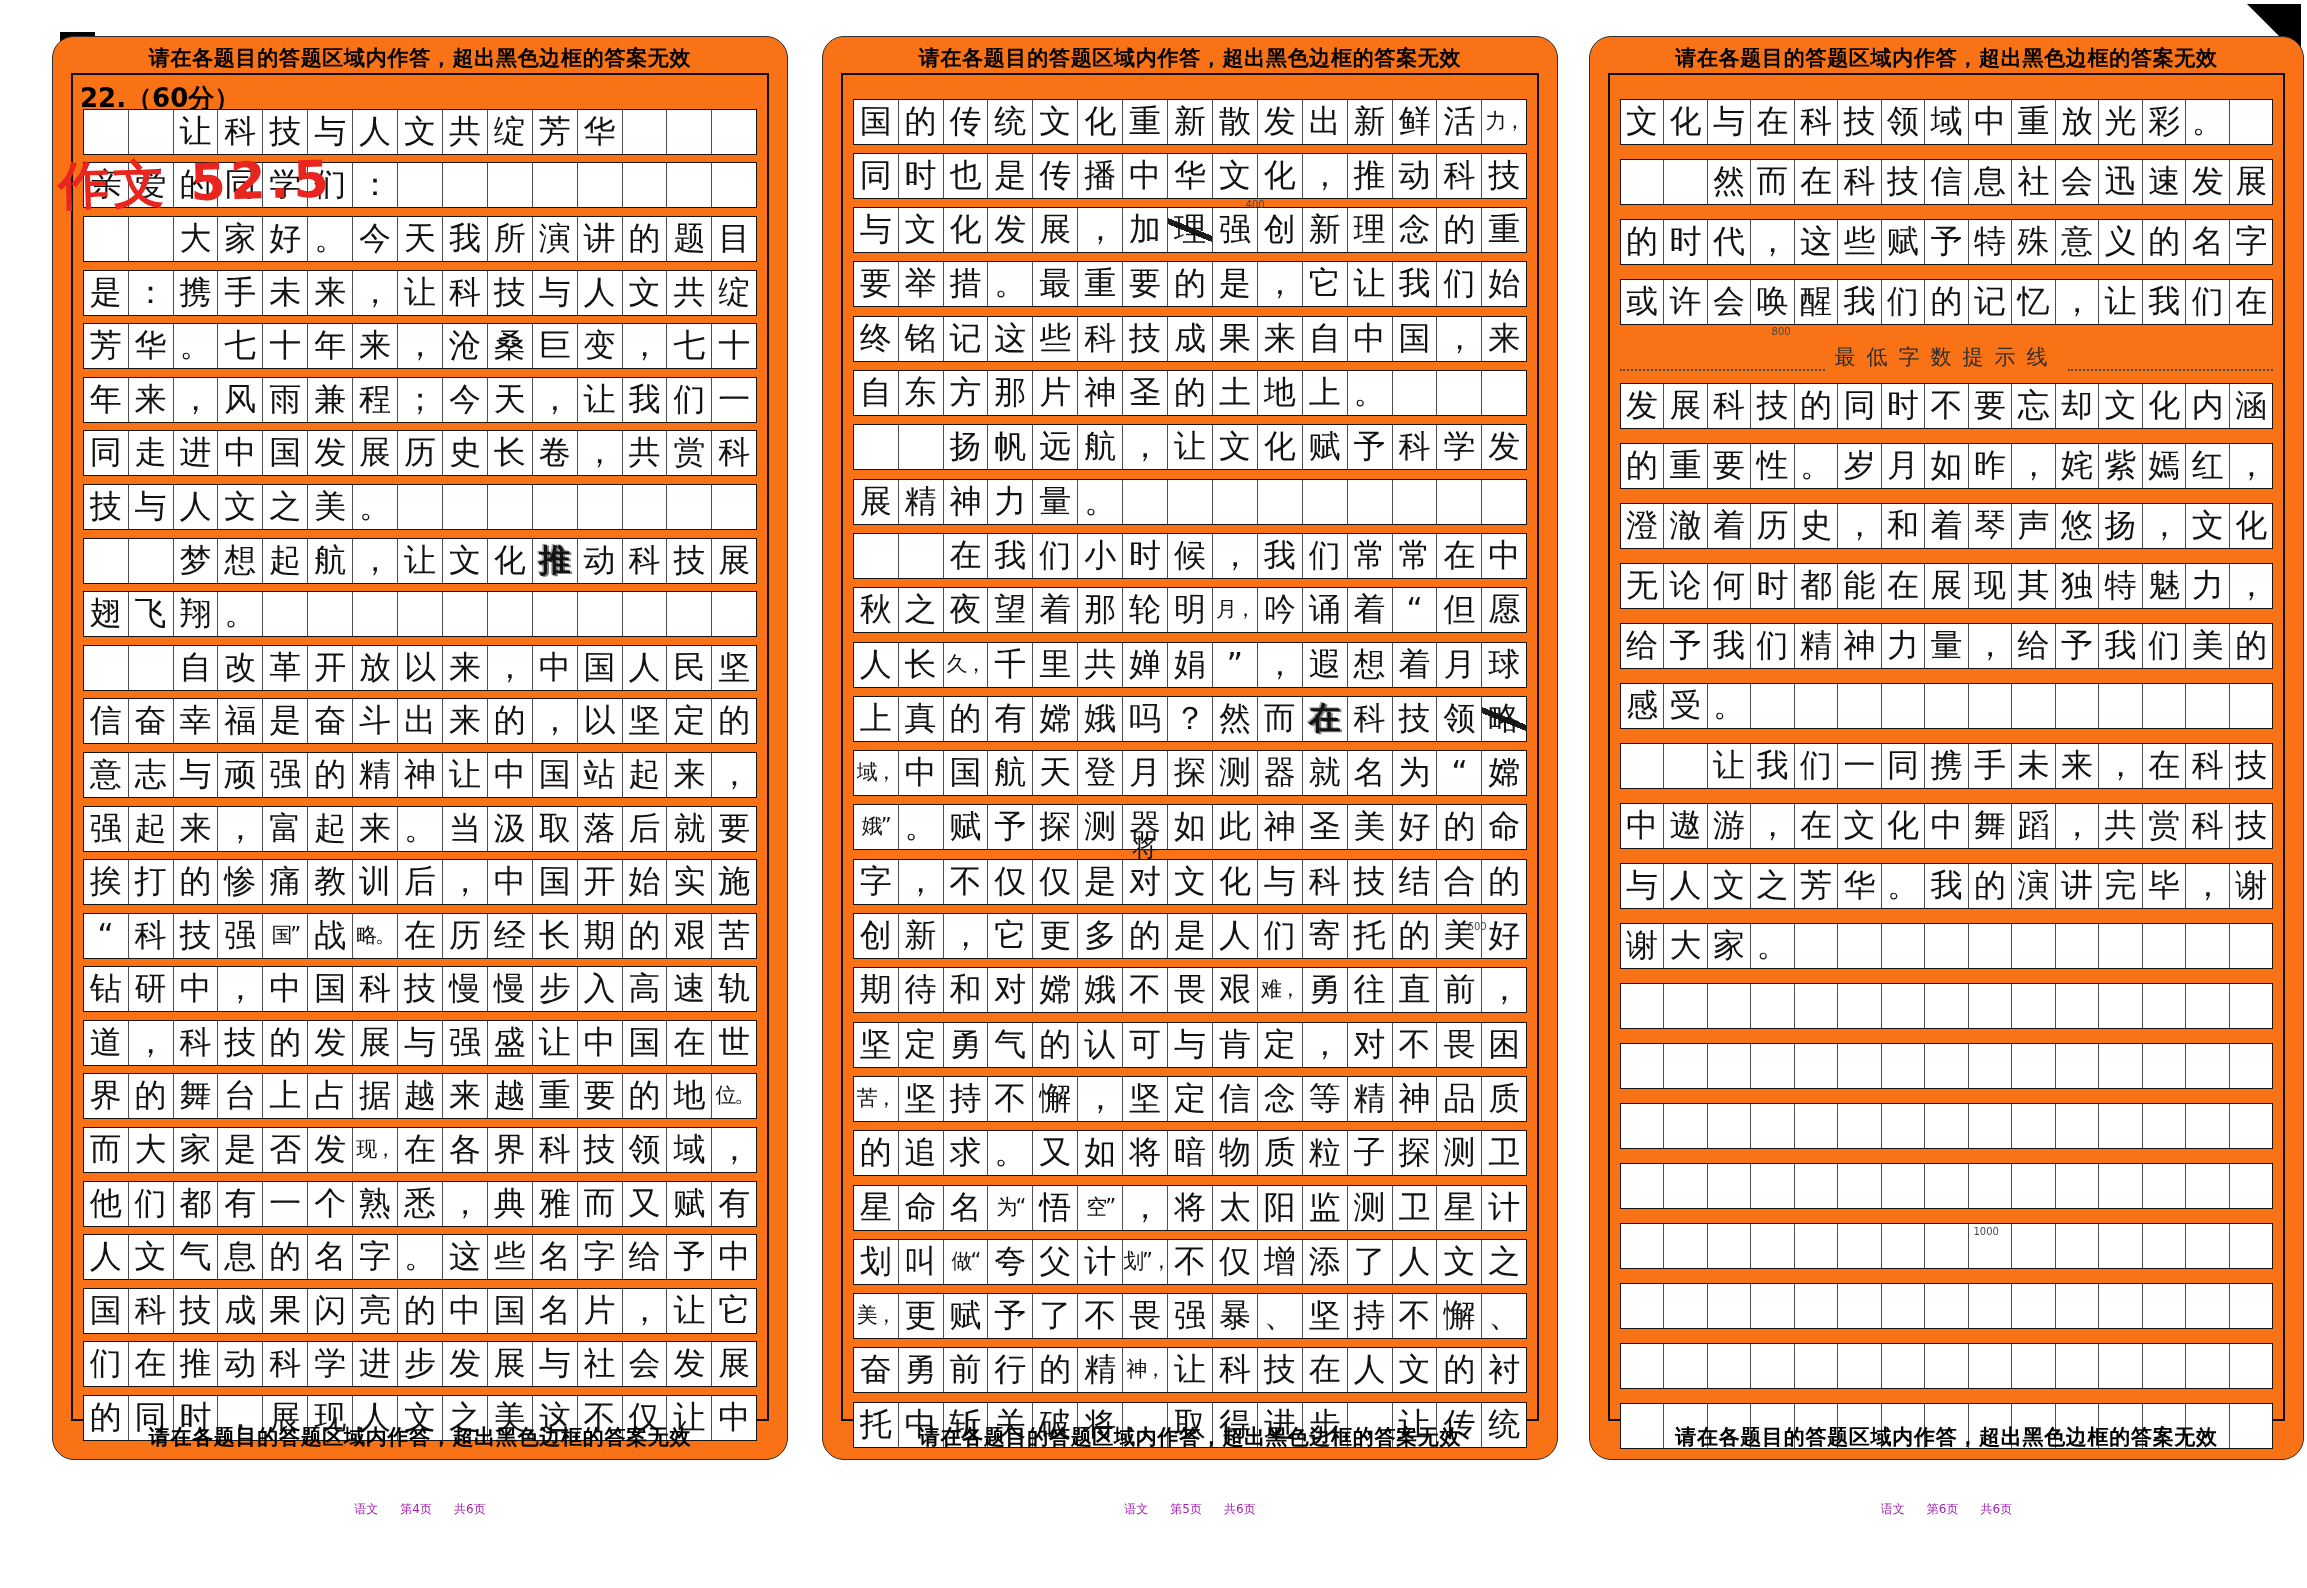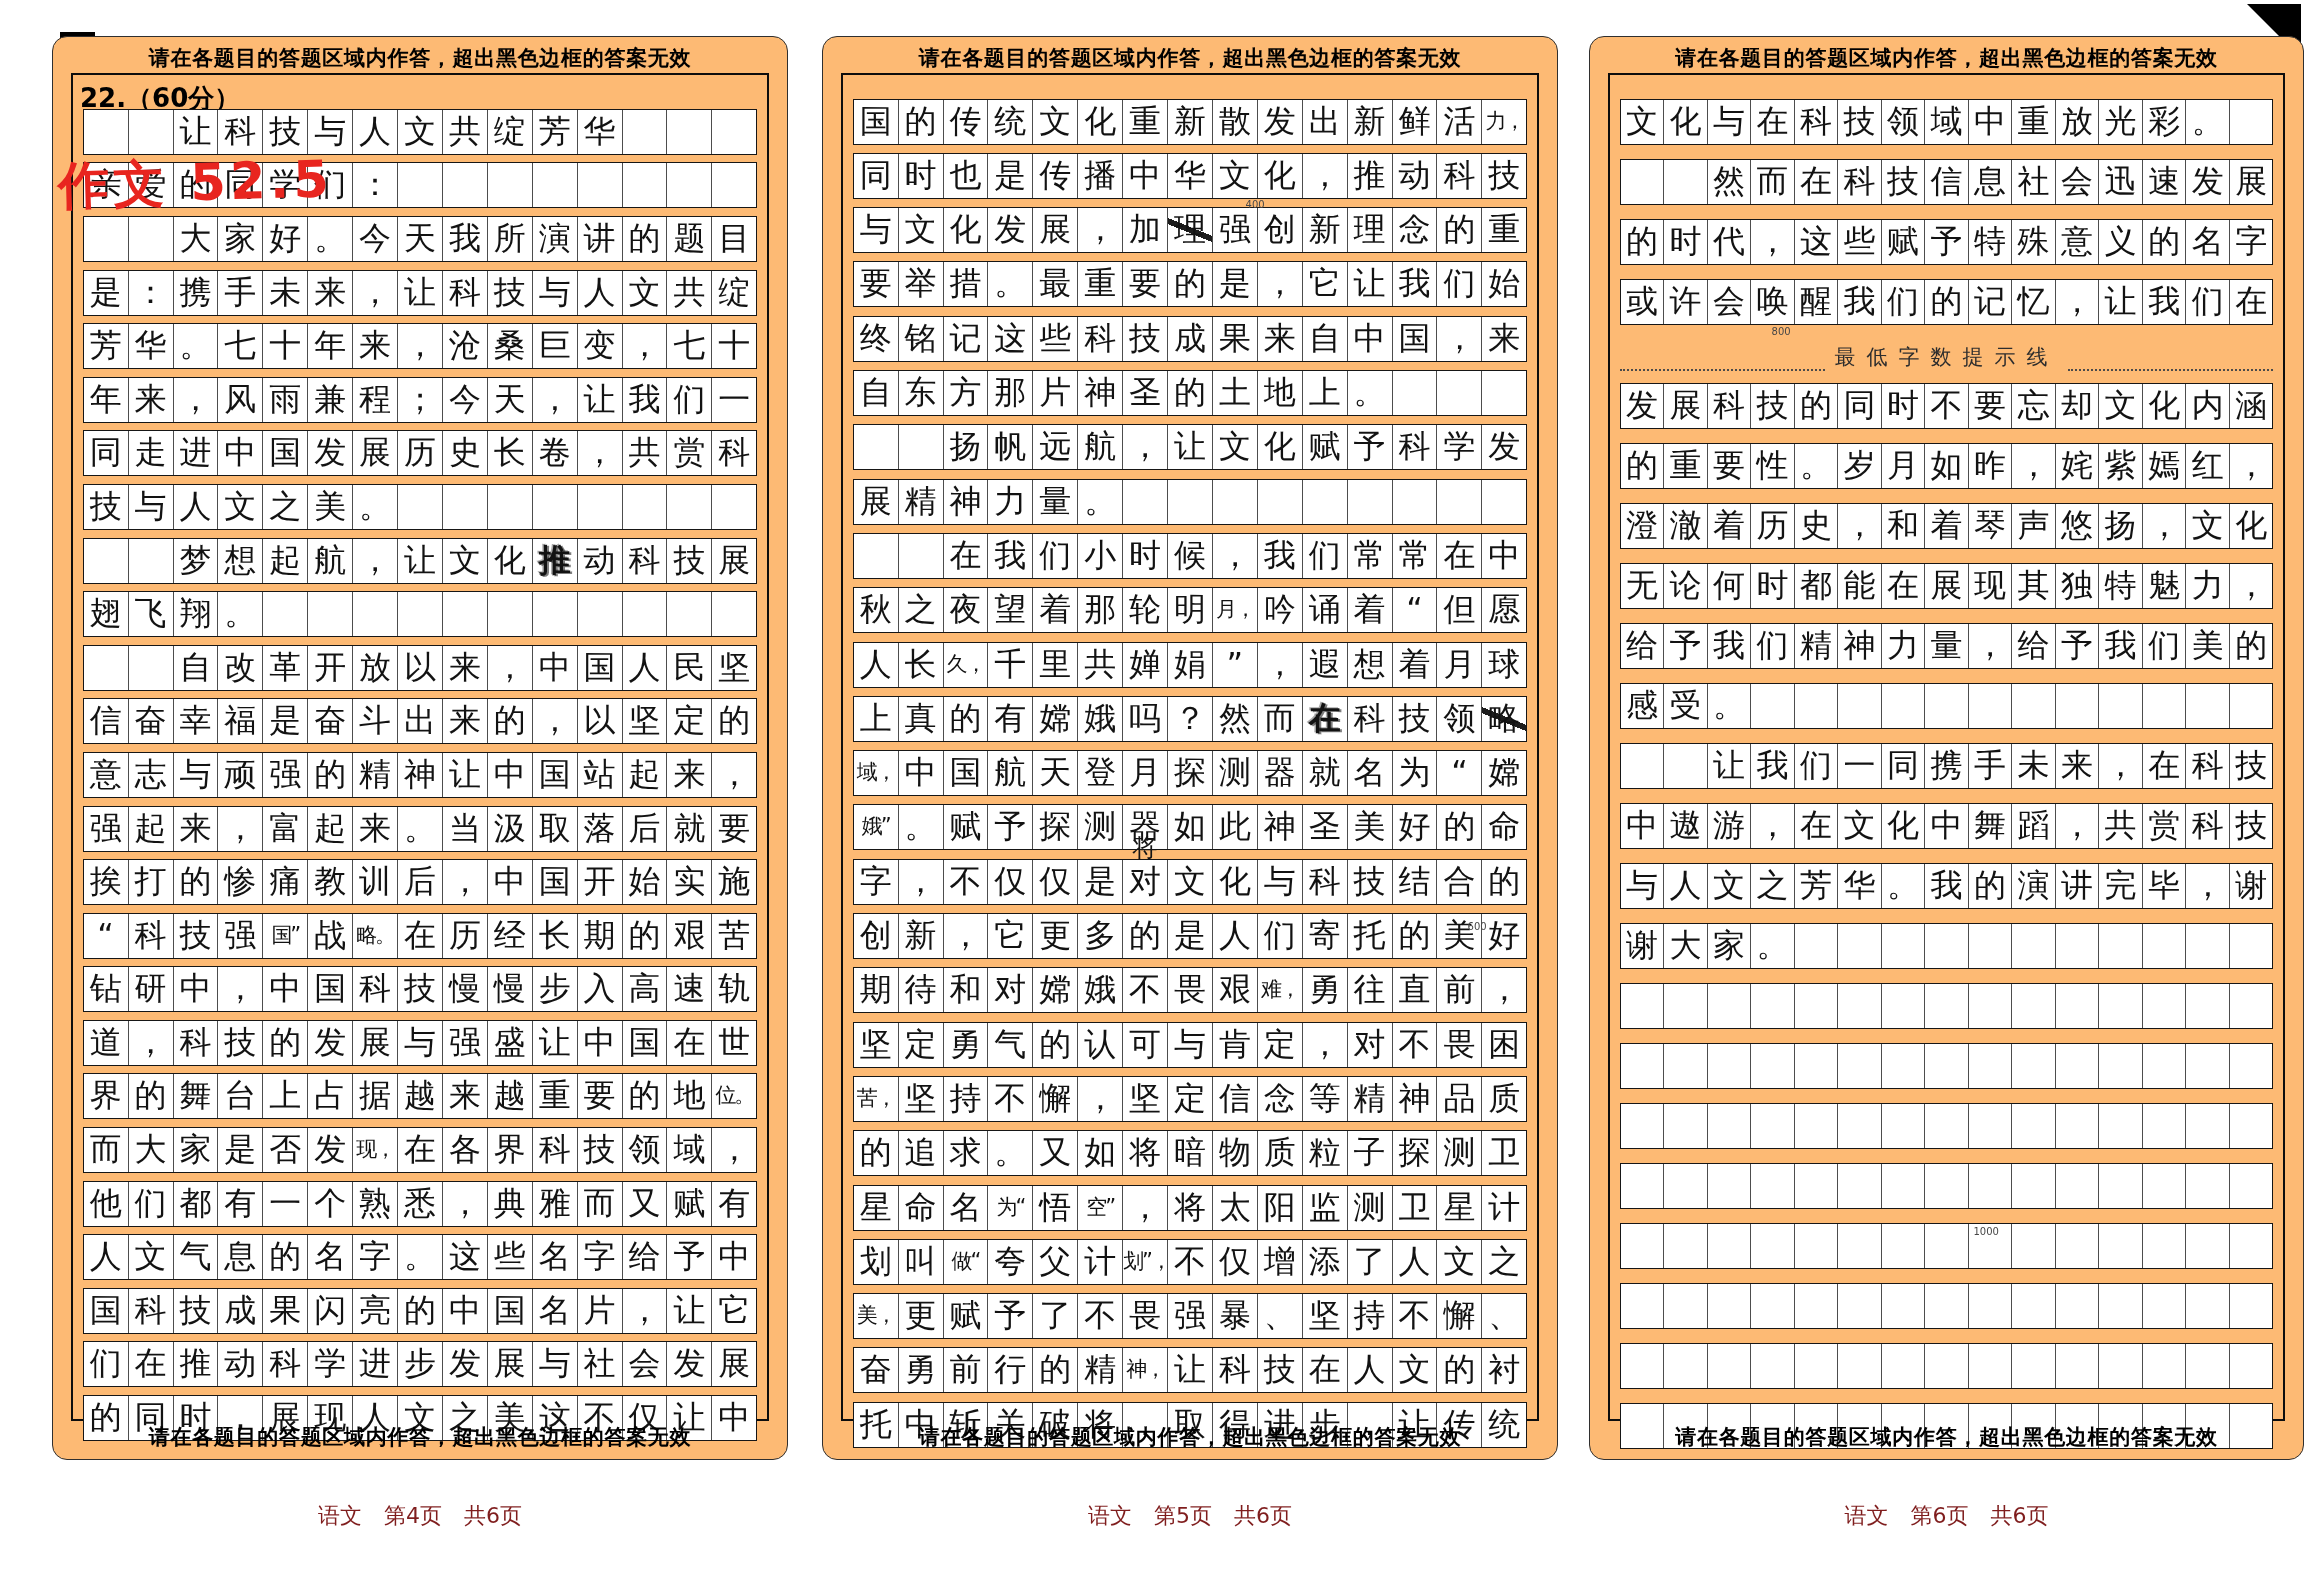--- a/index.html
+++ b/index.html
@@ -11,21 +11,21 @@
   .corner.sq-tl{left:60px;top:32px;width:35px;height:35px;background:#000;}
   .corner.tri-tr{left:2247px;top:4.2px;width:0;height:0;border-top:54px solid #000;border-left:54px solid transparent;}
   .corner.tri-bl{left:54px;top:1383px;width:0;height:0;border-bottom:57px solid #000;border-right:57px solid transparent;}
   .corner.sq-br{left:2263px;top:1353px;width:40px;height:43px;background:#000;}
 
   
   .score{position:absolute;left:58px;top:149px;font-size:51px;font-weight:bold;
          letter-spacing:4.2px;transform:rotate(-1.5deg);z-index:5;white-space:nowrap;}
 
   
-  .panel{position:absolute;border:1.4px solid #2f2f2f;border-radius:15px;background:#fdba74;box-sizing:border-box;}
+  .panel{position:absolute;border:1.4px solid #2f2f2f;border-radius:22px;background:#f97316;box-sizing:border-box;}
   .p1{left:52px;top:36px;width:736px;height:1424px;}
   .p2{left:822px;top:36px;width:736px;height:1424px;}
   .p3{left:1589px;top:36px;width:715px;height:1424px;}
 
   .notice{position:absolute;top:7px;left:0;right:0;text-align:center;
           font-size:21px;font-weight:bold;color:#000;letter-spacing:0.7px;}
   .notice.bottom{top:auto;bottom:8.3px;}
 
   .inner{position:absolute;left:18px;right:18px;top:36px;bottom:38px;border:2.1px solid #0d0d0d;box-sizing:border-box;}
 
@@ -46,21 +46,21 @@
   .cell.overwrite{font-weight:bold;text-shadow:2.1px 1.4px 0 rgba(20,20,20,.55),-1.4px -0.7px 0 rgba(40,40,40,.4);}
   .insert-above{position:absolute;top:-25px;left:50%;transform:translateX(-50%);
                 font-size:25px;line-height:25px;color:#151515;text-shadow:none;font-weight:normal;}
 
   .hint-line{display:flex;align-items:flex-end;height:32px;margin-bottom:12.5px;color:#2d2d2d;}
   .hint-line .dots{flex:1;border-top:2.8px dotted #4a4a4a;height:0;}
   .hint-line .hint-text{font-size:21px;letter-spacing:11px;margin:0 9.7px;white-space:nowrap;}
 
   .count-marker{position:absolute;font-size:10px;color:#474747;z-index:3;}
 
-  .pagefoot{position:absolute;top:1501px;text-align:center;font-size:22px;color:#7f1d1d;}
+  .pagefoot{position:absolute;top:1501px;text-align:center;font-size:12px;color:#a21caf;}
   .pagefoot span{margin:0 11px;}
   .f1{left:52px;width:736px;}
   .f2{left:822px;width:736px;}
   .f3{left:1589px;width:715px;}
 </style>
 </head>
 <body>
 
 <div id="sheet">
 

